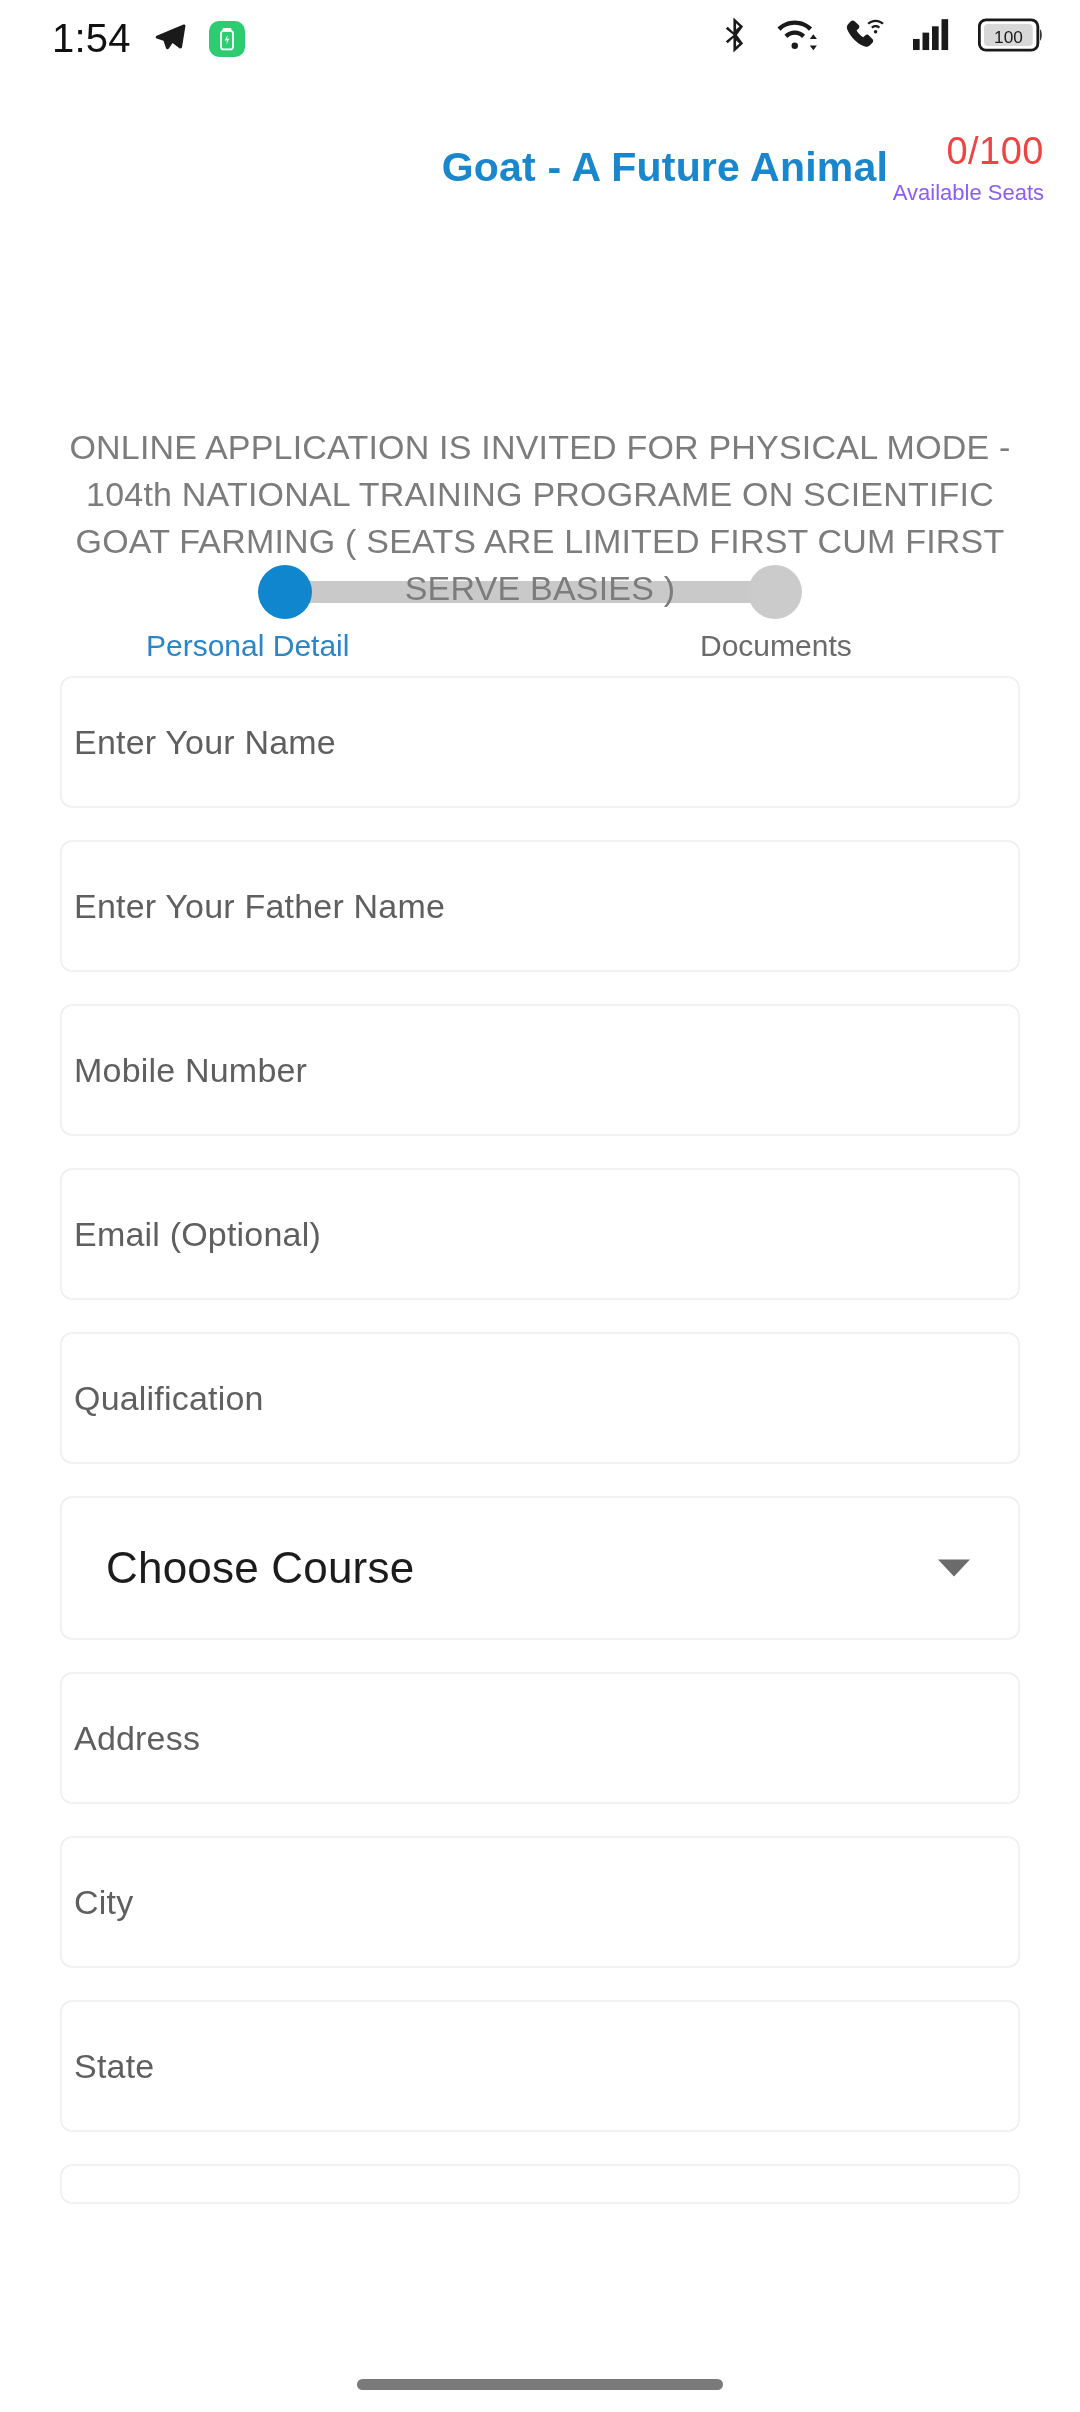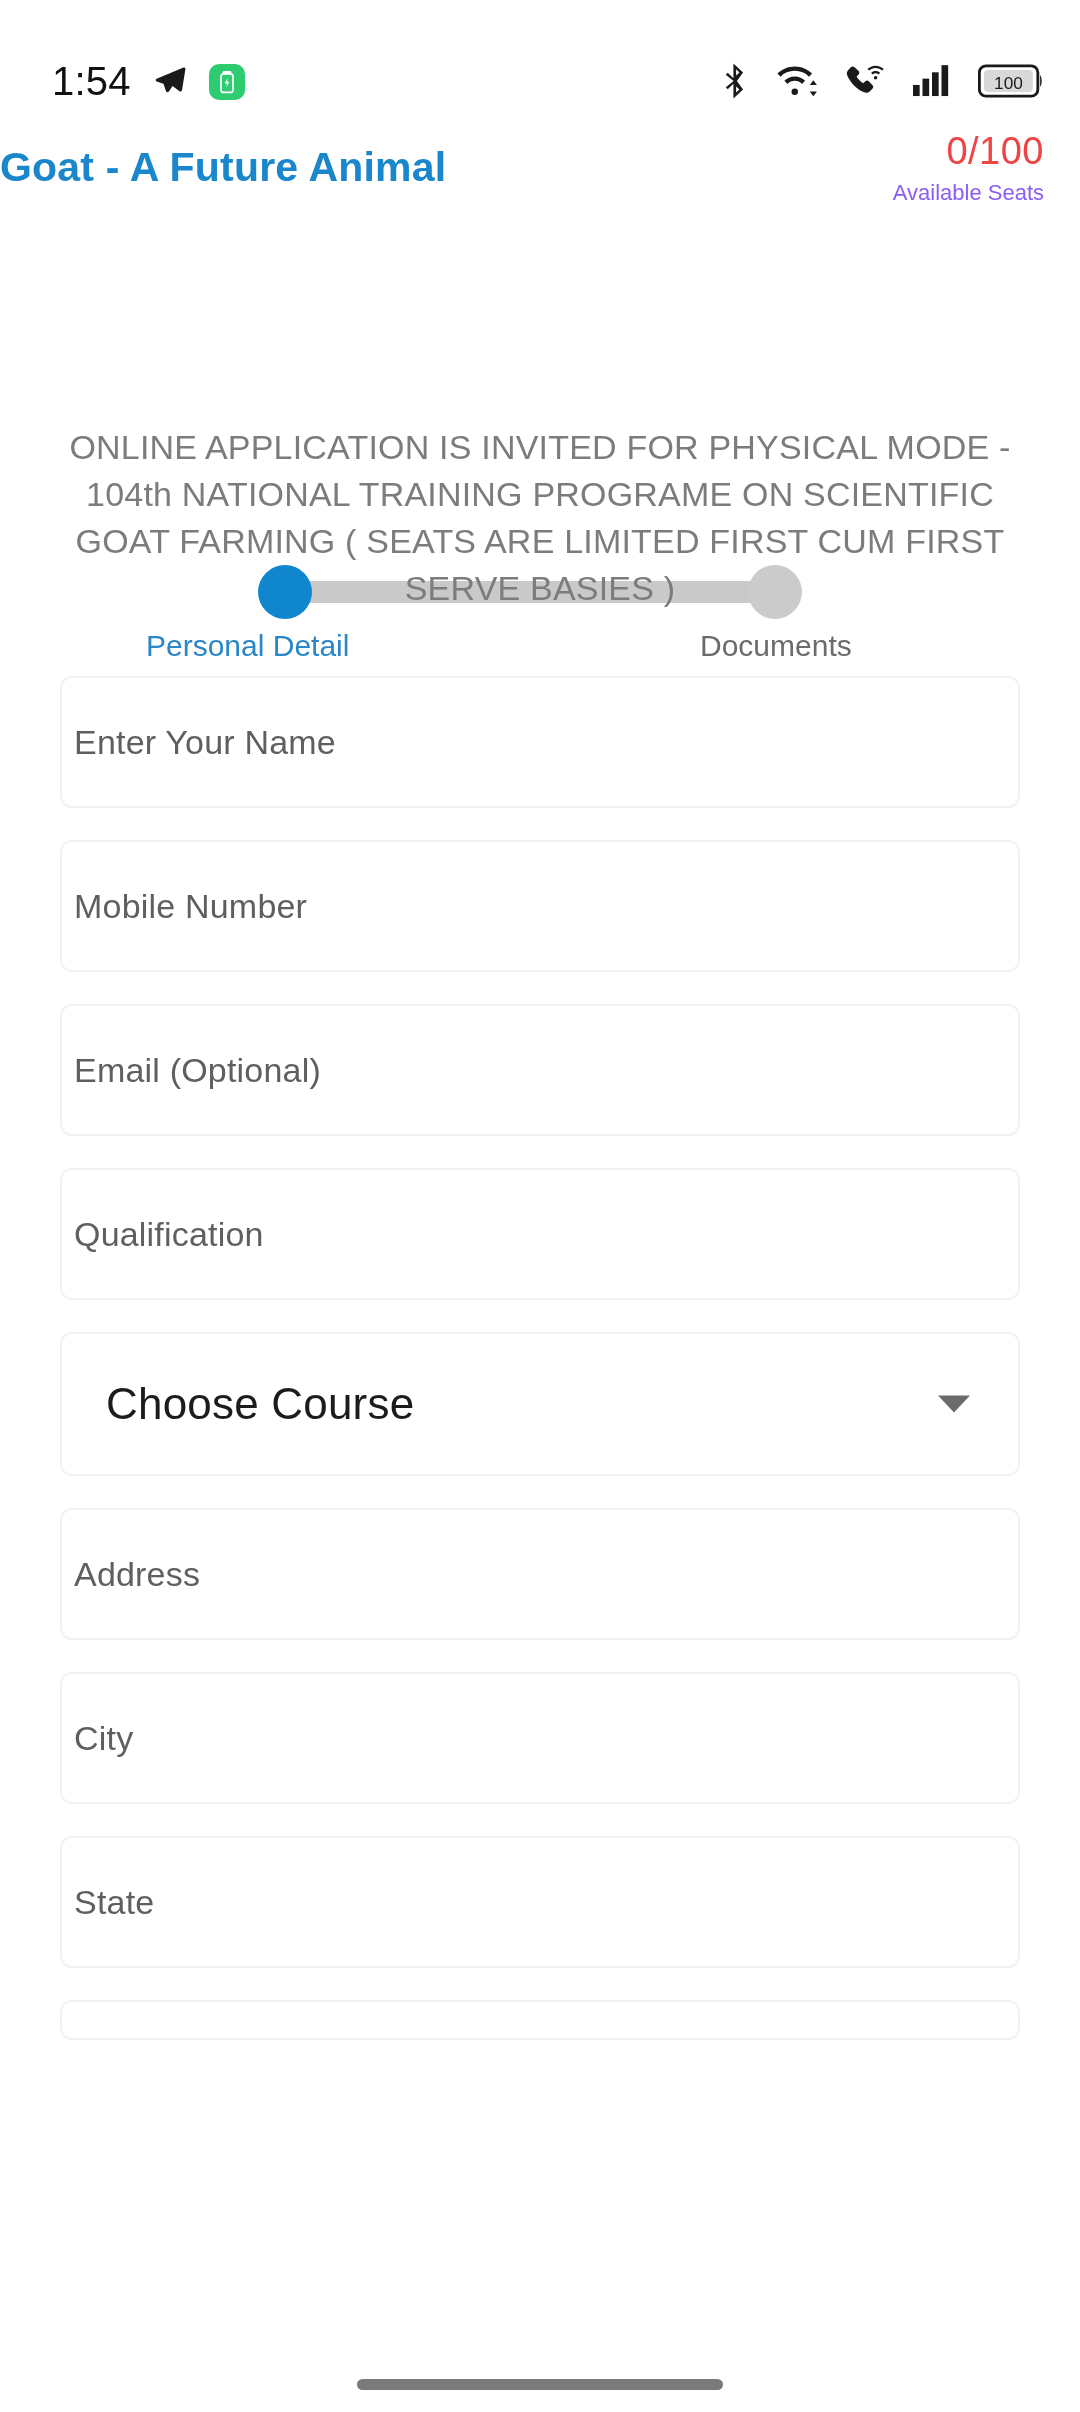--- a/index.html
+++ b/index.html
@@ -7,39 +7,39 @@
     width: 1080px; height: 2412px;
     background: #ffffff;
     font-family: "Liberation Sans", sans-serif;
     overflow: hidden;
   }
   .screen { position: relative; width: 1080px; height: 2412px; background:#fff; }
 
   
   .statusbar {
     position: absolute; top: 0; left: 0; width: 1080px; height: 104px;
-    display: flex; align-items: flex-end; justify-content: space-between;
-    padding: 0 36px 0 52px;
+    display: flex; align-items: flex-start; justify-content: space-between;
+    padding: 16px 36px 0 52px;
   }
   .sb-left { display: flex; align-items: center; gap: 22px; }
   .sb-time { font-size: 40px; color: #111; letter-spacing: 0.2px; font-family:"Liberation Sans",sans-serif; }
   .sb-right { display: flex; align-items: center; gap: 27px; }
   .ico { display: block; }
   .battpill {
     width: 36px; height: 36px; border-radius: 10px; background: #2ecc71;
     display: flex; align-items: center; justify-content: center;
   }
 
   
   .header {
     position: absolute; top: 132px; left: 0; width: 1080px; height: 90px;
   }
   .app-title {
     position: absolute; left: 0; top: 12px; width: 888px;
-    text-align: left; font-size: 41px; font-weight: bold;
+    text-align: right; font-size: 41px; font-weight: bold;
     color: #1a86cc; letter-spacing: 0.2px;
   }
   .seats-wrap {
     position: absolute; right: 36px; top: 0; text-align: right; line-height: 1;
   }
   .seats-count { font-size: 38px; color: #ef4444; letter-spacing: .5px; }
   .seats-label { font-size: 22px; color: #8b5cf6; margin-top: 12px; }
 
   
   .stepper { position: absolute; top: 282px; left: 0; width: 891px; height: 120px; }
@@ -169,20 +169,23 @@
   </div>
 
   <div class="desc">ONLINE APPLICATION IS  INVITED FOR PHYSICAL MODE -  104th NATIONAL TRAINING PROGRAME ON SCIENTIFIC GOAT FARMING ( SEATS ARE LIMITED FIRST CUM FIRST SERVE BASIES )</div>
 
   <div class="form">
 
     <div class="field">
       <span class="ph">Enter Your Name</span>
     </div>
 
+    <div class="field">
+      <span class="ph">Enter Your Father Name</span>
+    </div>
 
     <div class="field">
       <span class="ph">Mobile Number</span>
     </div>
 
     <div class="field">
       <span class="ph">Email (Optional)</span>
     </div>
 
     <div class="field">

